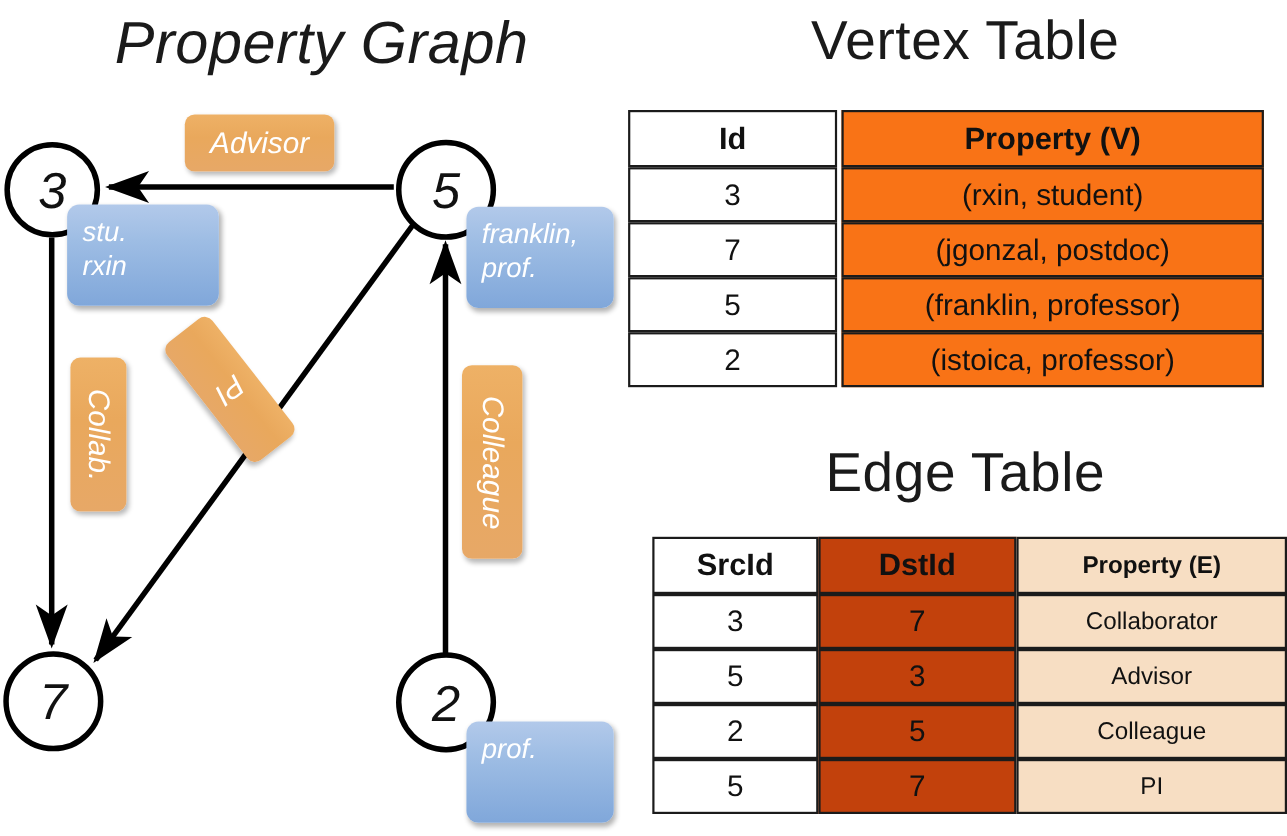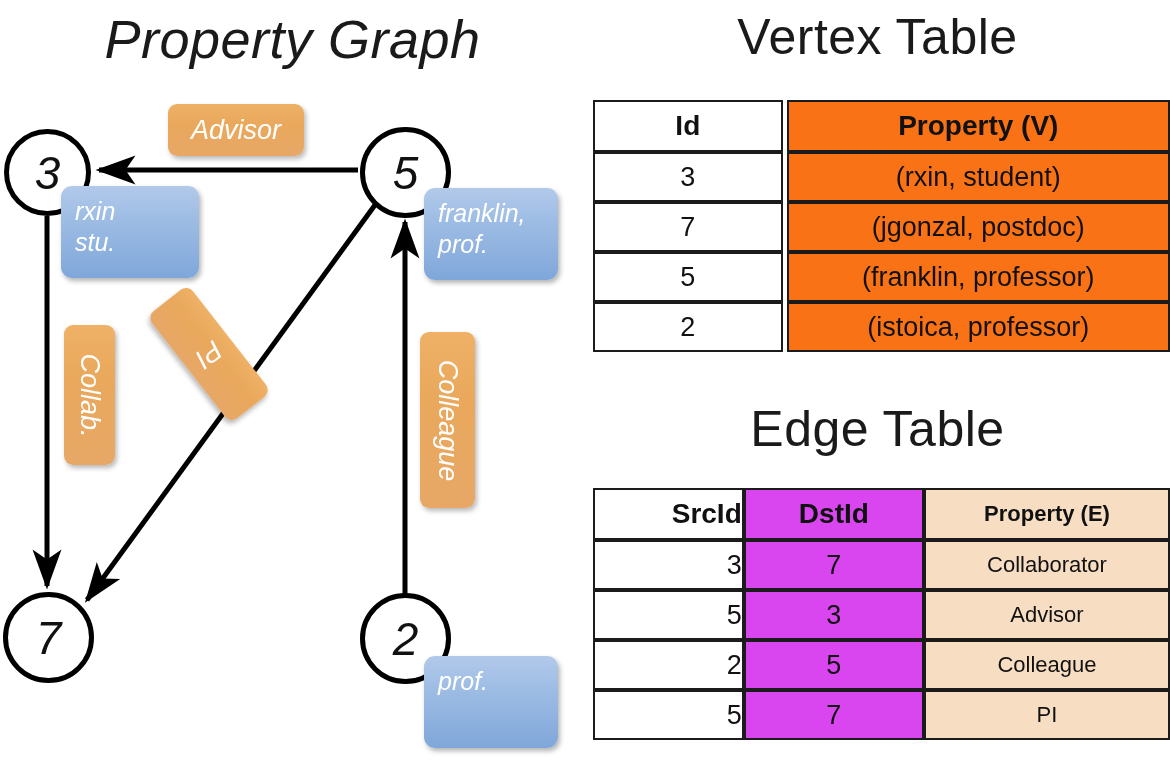--- a/index.html
+++ b/index.html
@@ -120,27 +120,27 @@
     font-weight: bold;
     font-size: 28px;
     height: 48px;
   }
   .tbl td {
     font-size: 27px;
     height: 46px;
   }
   .gap-col { border: none !important; width: 4px; padding: 0; }
 
-  #vertex-table { left: 593px; top: 100px; }
+  #vertex-table { left: 571px; top: 100px; }
   #vertex-table .c-id    { width: 186px; background: #ffffff; }
   #vertex-table .c-prop  { width: 380px; background: #f97316; }
 
   #edge-table { left: 593px; top: 488px; }
-  #edge-table .c-src  { width: 148px; background: #ffffff; text-align: right; }
-  #edge-table .c-dst  { width: 178px; background: #d946ef; }
+  #edge-table .c-src  { width: 148px; background: #ffffff; }
+  #edge-table .c-dst  { width: 178px; background: #c2410c; }
   #edge-table .c-prop { width: 244px; background: #f7dec3; }
   #edge-table td.c-prop, #edge-table th.c-prop { font-size: 22px; }
 </style>
 </head>
 <body>
 
 <div id="graph-area">
 
   <div class="title" id="title-property-graph">Property Graph</div>
 
@@ -175,22 +175,22 @@
     <span>5</span>
   </div>
   <div class="node-circle" style="left:3px; top:592px; width:91px; height:91px;">
     <span>7</span>
   </div>
   <div class="node-circle" style="left:360px; top:593px; width:91px; height:91px;">
     <span>2</span>
   </div>
 
   <div class="prop-box" style="left:61px; top:186px; width:138px; height:92px;">
+    <div>stu.</div>
     <div>rxin</div>
-    <div>stu.</div>
   </div>
 
   <div class="prop-box" style="left:424px; top:188px; width:134px; height:92px;">
     <div>franklin,</div>
     <div>prof.</div>
   </div>
 
 
   <div class="prop-box" style="left:424px; top:656px; width:134px; height:92px;">
     <div>prof.</div>

